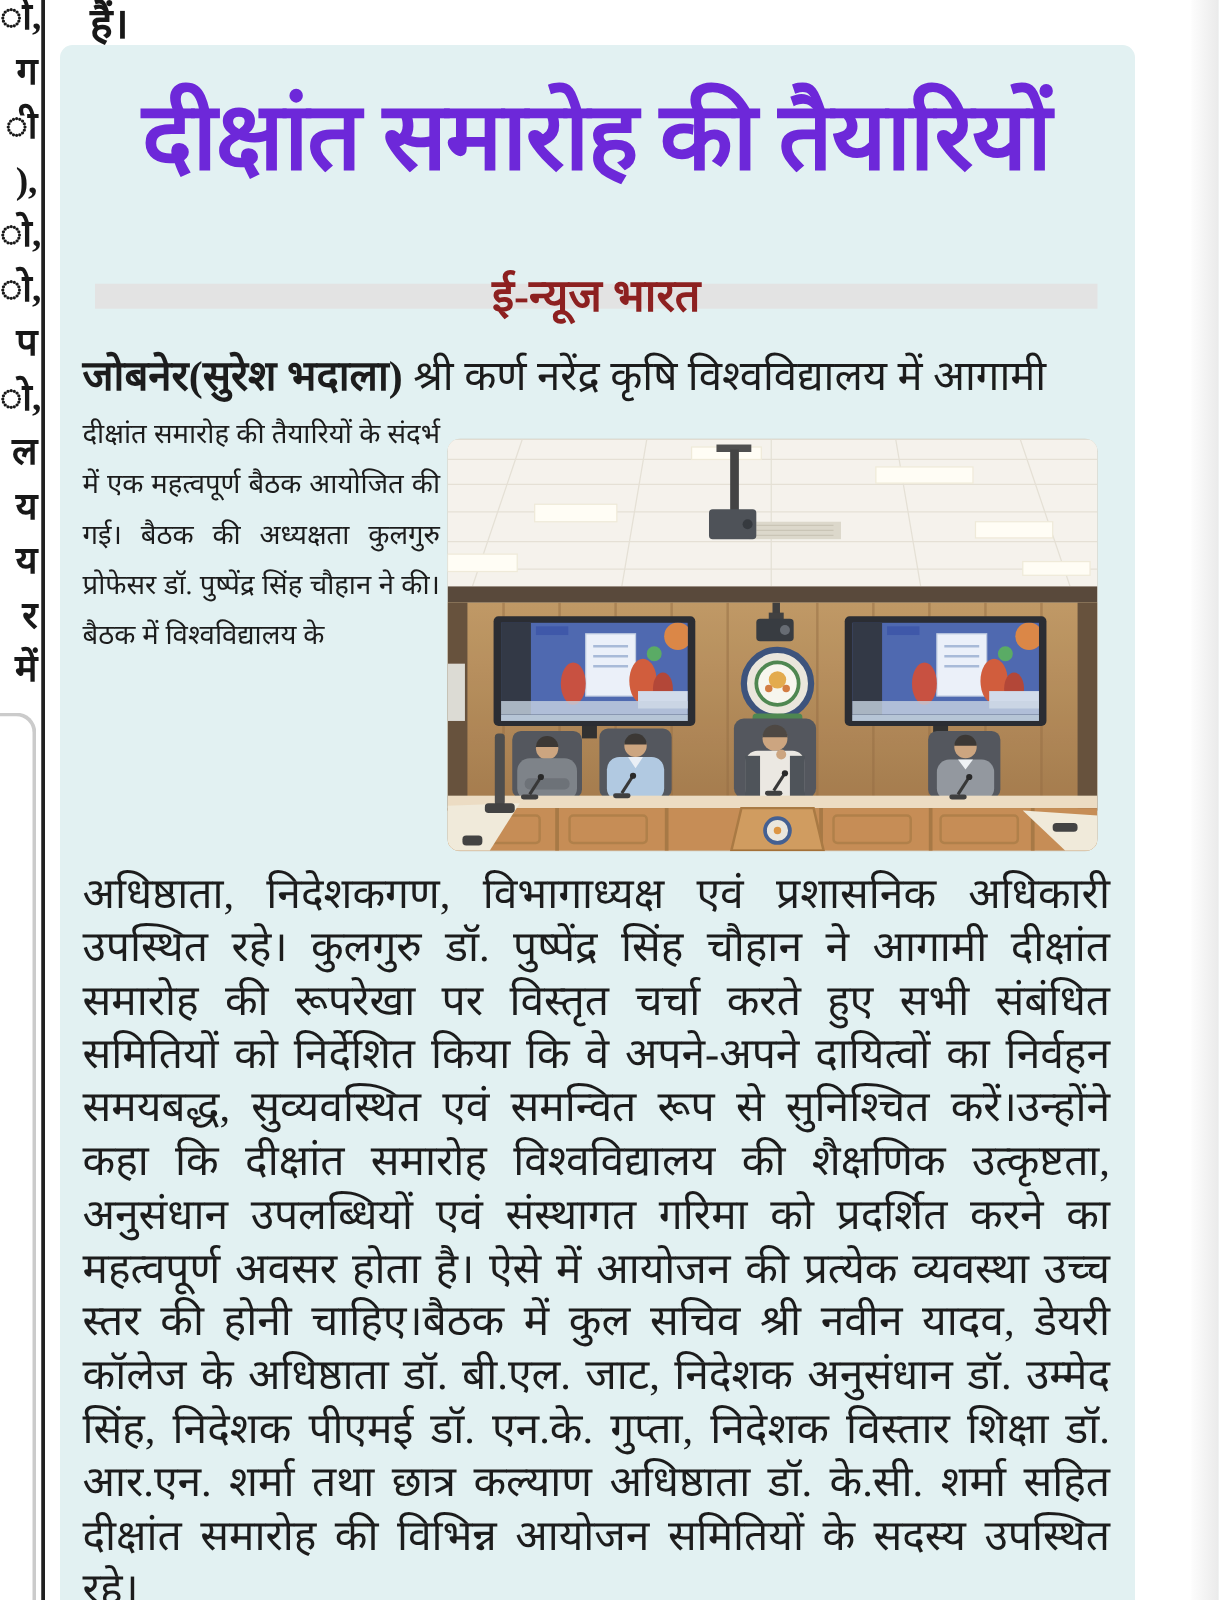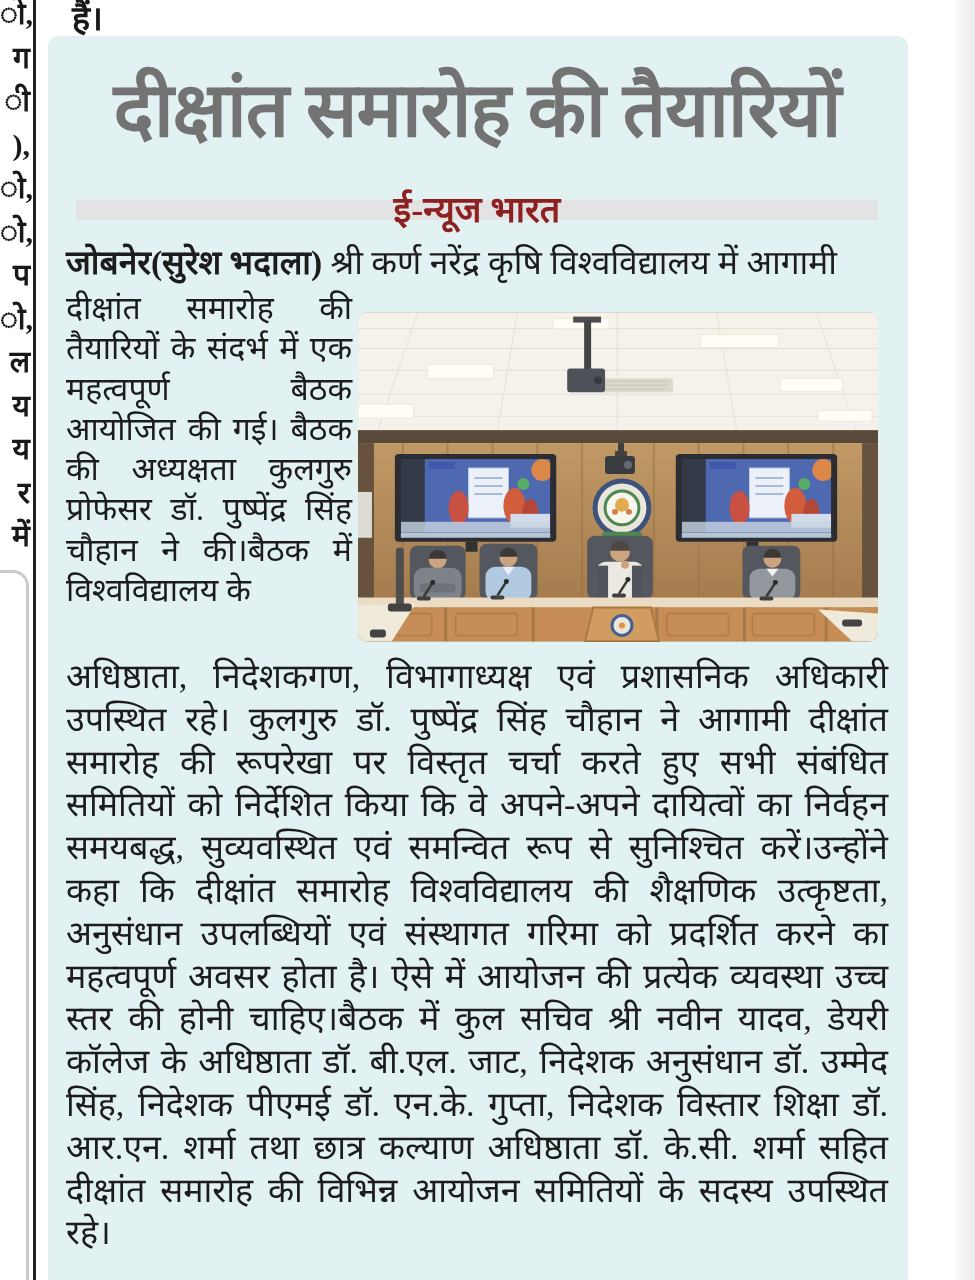--- a/index.html
+++ b/index.html
@@ -29,37 +29,37 @@
   .prev-frag{
     position:absolute;left:72px;top:-6px;font-size:34px;font-weight:bold;color:#181818;
   }
   
   .card{
     position:absolute;left:48px;top:36px;width:860px;height:1244px;
     background:#e2f1f2;border-radius:10px 10px 0 0;
     padding:24px 20px 0 18px;box-sizing:border-box;
   }
   .headline{
-    font-size:76px;line-height:101px;font-weight:bold;color:#737373;
+    font-size:76px;line-height:101px;font-weight:bold;color:#6d28d9;
     text-align:center;letter-spacing:-1px;
   }
   .byline-band{
-    position:relative;margin:39px 10px 0 10px;height:20px;background:#e3e3e3;
+    position:relative;margin:66px 10px 0 10px;height:20px;background:#e3e3e3;
   }
   .byline-text{
     position:absolute;left:0;right:0;top:-12px;height:44px;line-height:44px;
     text-align:center;font-size:36px;font-weight:bold;color:#8d2020;
   }
   .intro{
-    margin-top:22px;font-size:33.5px;line-height:42px;color:#1c1c1c;text-align:justify;
+    margin-top:34px;font-size:33.5px;line-height:42px;color:#1c1c1c;text-align:justify;
   }
   .dateline{font-weight:bold;}
   .mid-row{display:flex;margin-top:4px;align-items:flex-start;}
   .left-column{
-    width:286px;font-size:32px;line-height:40.3px;text-align:justify;
+    width:286px;font-size:22px;line-height:40.3px;text-align:justify;
     color:#1c1c1c;flex:none;
   }
   .photo-frame{
     margin-left:6px;margin-top:24px;width:520px;height:330px;flex:none;
     border-radius:10px;overflow:hidden;background:#cfc7b8;
   }
   .photo-frame svg{display:block;}
   .body-text{
     margin-top:14px;font-size:34px;line-height:42.8px;text-align:justify;color:#1c1c1c;
   }

